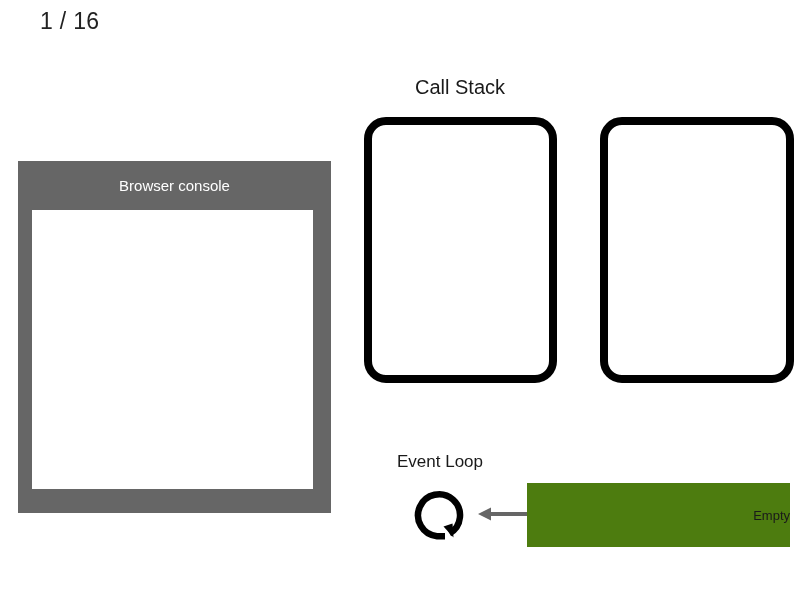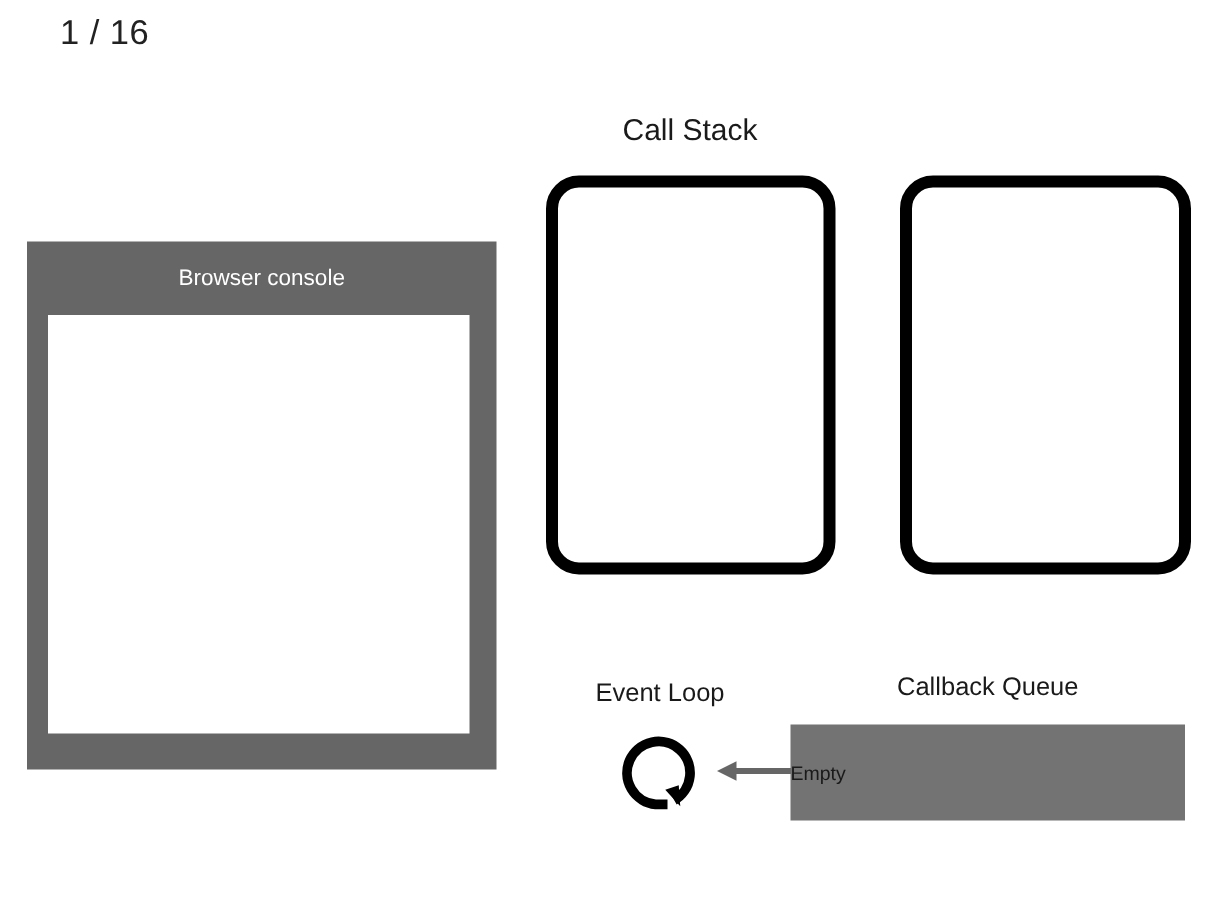--- a/index.html
+++ b/index.html
@@ -139,24 +139,24 @@
     height: 28px;
   }
 
   
   .queue-box {
     position: absolute;
     left: 527px;
     top: 483px;
     width: 263px;
     height: 64px;
-    background: #737373;
+    background: #4d7c0f;
     display: flex;
     align-items: center;
-    justify-content: flex-start;
+    justify-content: flex-end;
   }
   .queue-box-text {
     font-size: 13px;
     color: #1a1a1a;
     white-space: nowrap;
   }
 </style>
 </head>
 <body>
 
@@ -182,18 +182,17 @@
     </svg>
   </div>
 
   <div class="feed-arrow">
     <svg viewBox="0 0 52 28" width="52" height="28" aria-hidden="true">
       <line x1="52" y1="14" x2="13" y2="14" stroke="#666666" stroke-width="4"></line>
       <path d="M2 14 L 15 7.5 L 15 20.5 Z" fill="#666666"></path>
     </svg>
   </div>
 
-  <div class="sublabel label-callbackqueue">Callback Queue</div>
   <div class="queue-box">
     <span class="queue-box-text">Empty</span>
   </div>
 
 </div>
 
 </body></html>

